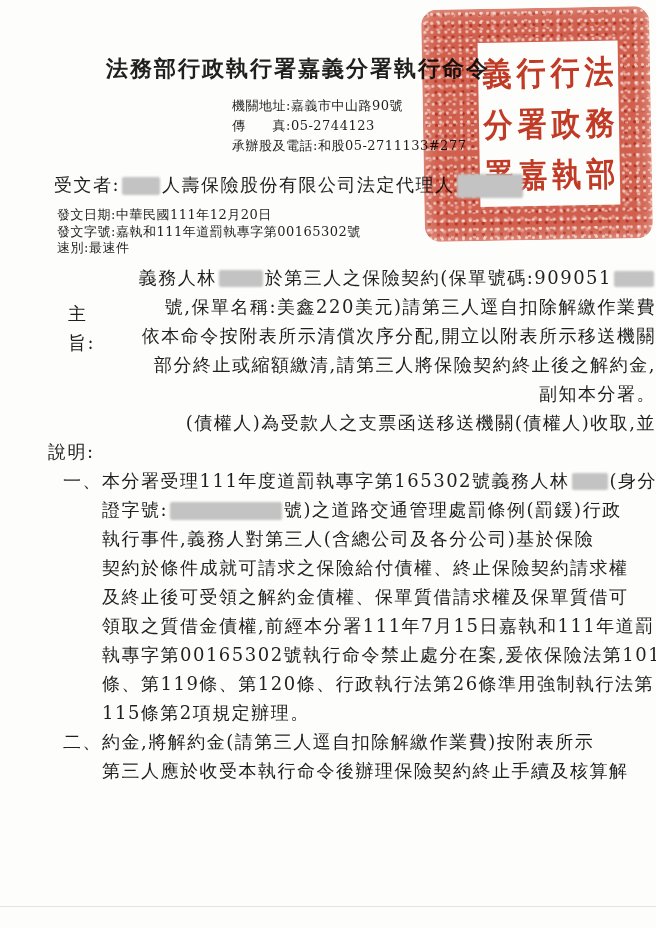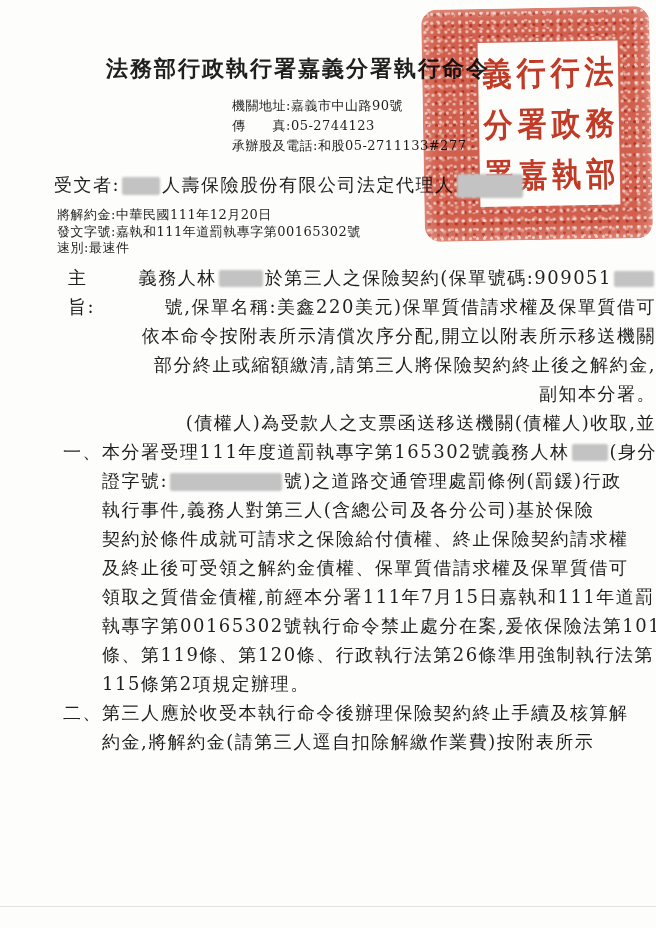--- a/index.html
+++ b/index.html
@@ -40,21 +40,21 @@
   }
   .body-text{
     font-size:18px;
     line-height:29px;
     letter-spacing:1.5px;
   }
   .subject-block{
     display:flex;
     margin:6px 0 0 68px;
   }
-  .subject-label{flex:0 0 46px;}
+  .subject-label{flex:0 0 46px;margin-top:36px;}
   .subject-lines{flex:1;text-align:right;}
   .desc-label{margin-left:48px;}
   .desc-item{
     display:flex;
     margin-left:63px;
   }
   .item-marker{flex:0 0 37px;}
   .item-lines{flex:1;}
   .tline{white-space:nowrap;}
   .redact{
@@ -132,58 +132,59 @@
       <div class="tline">機關地址:嘉義市中山路90號</div>
       <div class="tline">傳　　真:05-2744123</div>
       <div class="tline">承辦股及電話:和股05-2711133#277</div>
     </div>
 
   <div class="recipient body-text">
       <div class="tline">受文者:<span class="redact" style="width: 38px; height: 18px;"></span>人壽保險股份有限公司法定代理人<span class="redact" style="width: 66px; height: 24px;"></span></div>
     </div>
 
   <div class="meta">
-      <div class="tline">將解約金:中華民國111年12月20日</div>
+      <div class="tline">發文日期:中華民國111年12月20日</div>
       <div class="tline">發文字號:嘉執和111年道罰執專字第00165302號</div>
       <div class="tline">速別:最速件</div>
     </div>
 
   <div class="subject-block body-text">
     <div class="subject-label">主旨:</div>
     <div class="subject-lines">
         <div class="tline">義務人林<span class="redact" style="width: 44px; height: 17px;"></span>於第三人之保險契約(保單號碼:909051<span class="redact" style="width: 40px; height: 16px;"></span></div>
-        <div class="tline">號,保單名稱:美鑫220美元)保單質借請求權及保單質借可</div>
+        <div class="tline">號,保單名稱:美鑫220美元)請第三人逕自扣除解繳作業費</div>
         <div class="tline">依本命令按附表所示清償次序分配,開立以附表所示移送機關</div>
         <div class="tline">部分終止或縮額繳清,請第三人將保險契約終止後之解約金,</div>
         <div class="tline">副知本分署。</div>
         <div class="tline">(債權人)為受款人之支票函送移送機關(債權人)收取,並</div>
       </div>
   </div>
 
+  <div class="desc-label body-text">說明:</div>
 
   <div class="desc-item body-text">
     <div class="item-marker">一、</div>
     <div class="item-lines">
         <div class="tline">本分署受理111年度道罰執專字第165302號義務人林<span class="redact" style="width: 36px; height: 17px;"></span>(身分</div>
         <div class="tline">證字號:<span class="redact" style="width: 112px; height: 18px;"></span>號)之道路交通管理處罰條例(罰鍰)行政</div>
         <div class="tline">執行事件,義務人對第三人(含總公司及各分公司)基於保險</div>
         <div class="tline">契約於條件成就可請求之保險給付債權、終止保險契約請求權</div>
         <div class="tline">及終止後可受領之解約金債權、保單質借請求權及保單質借可</div>
         <div class="tline">領取之質借金債權,前經本分署111年7月15日嘉執和111年道罰</div>
         <div class="tline">執專字第00165302號執行命令禁止處分在案,爰依保險法第101</div>
         <div class="tline">條、第119條、第120條、行政執行法第26條準用強制執行法第</div>
         <div class="tline">115條第2項規定辦理。</div>
       </div>
   </div>
 
   <div class="desc-item body-text">
     <div class="item-marker">二、</div>
     <div class="item-lines">
+        <div class="tline">約金,將解約金(請第三人逕自扣除解繳作業費)按附表所示</div>
         <div class="tline">第三人應於收受本執行命令後辦理保險契約終止手續及核算解</div>
-        <div class="tline">約金,將解約金(請第三人逕自扣除解繳作業費)按附表所示</div>
       </div>
   </div>
 
   <div class="stamp">
     <div class="stamp-bg"></div>
     <div class="stamp-inner">
         <div class="seal-col">
           <div class="seal-char">法</div>
           <div class="seal-char">務</div>
           <div class="seal-char">部</div>

